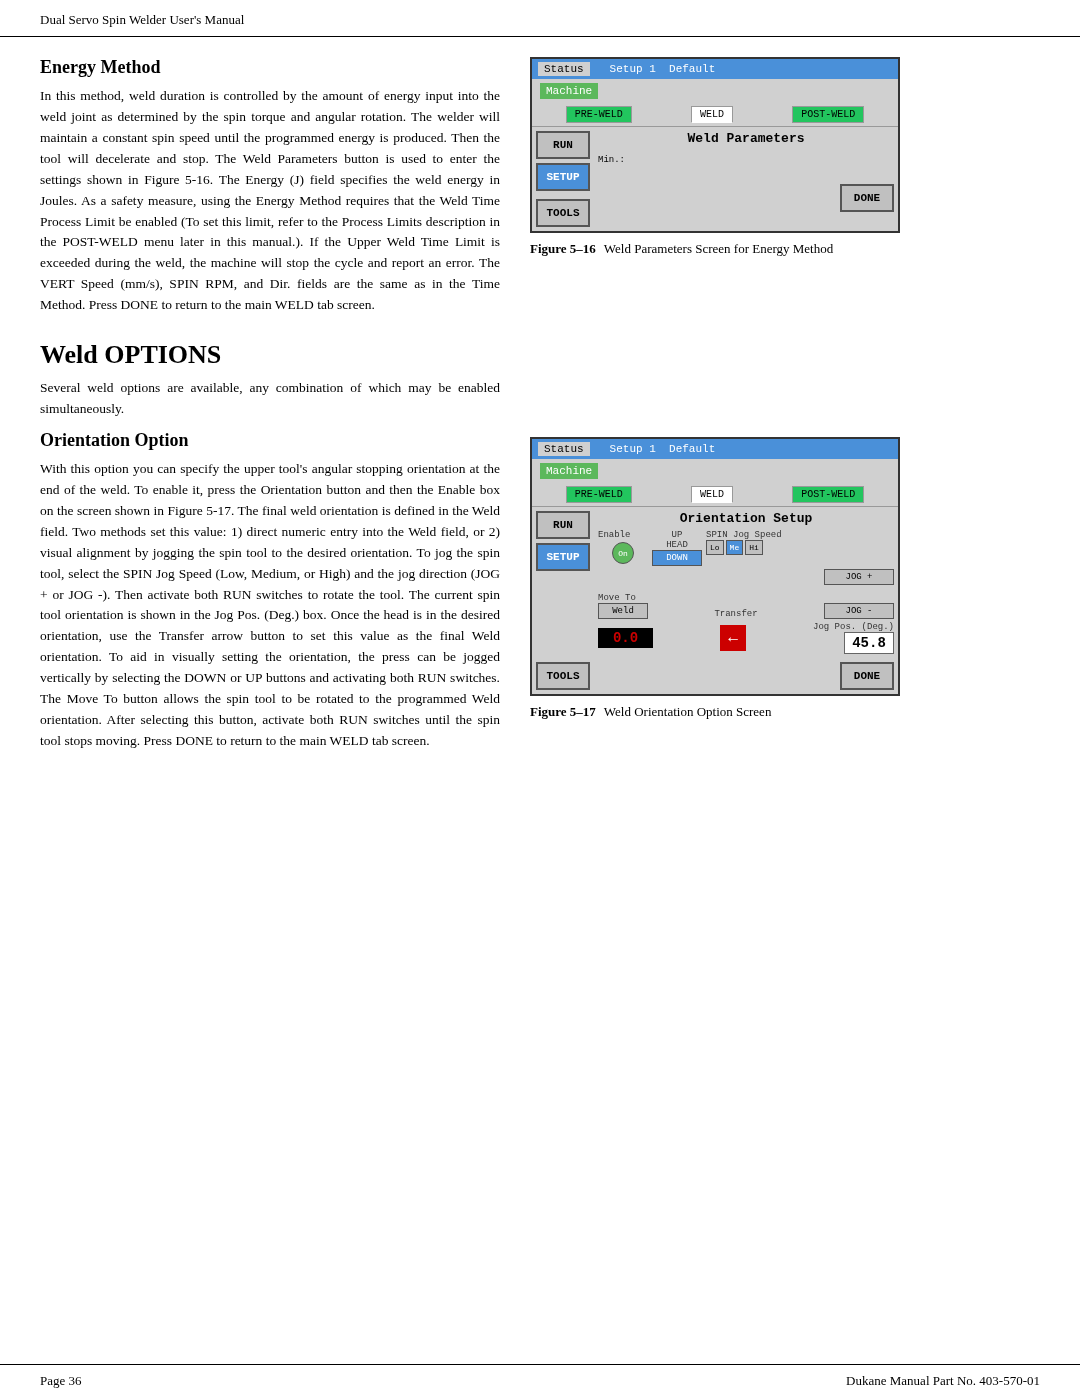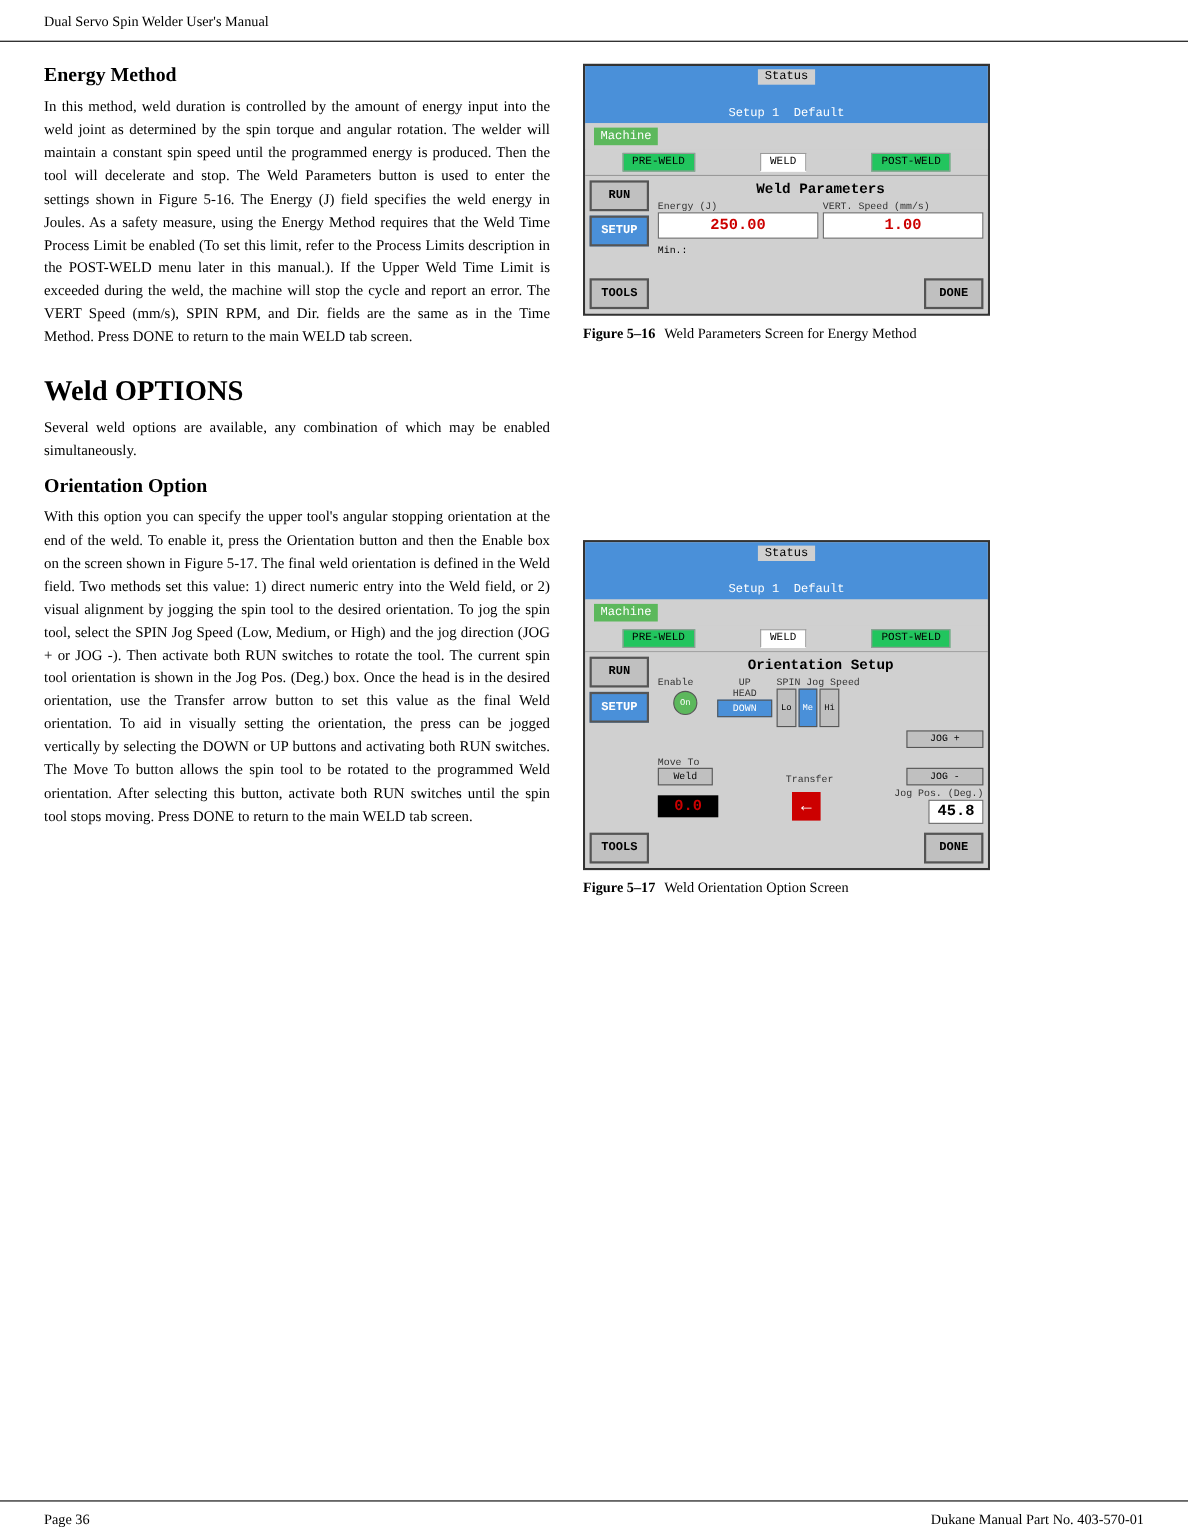--- a/index.html
+++ b/index.html
@@ -102,21 +102,20 @@
     }
 
     .screen-top-bar {
       background: #4a90d9;
       color: #fff;
       display: flex;
       align-items: center;
       padding: 3px 6px;
       font-size: 12px;
       gap: 20px;
-      flex-direction: column;
     }
     .screen-top-bar .status-label {
       background: #d0d0d0;
       color: #000;
       padding: 1px 6px;
       font-size: 11px;
     }
     .screen-top-bar .setup-label {
       color: #fff;
       font-size: 11px;
@@ -235,21 +234,21 @@
     }
 
     .spin-jog-group {
       display: flex;
       gap: 2px;
       align-items: center;
     }
     .spin-jog-btn {
       border: 1px solid #555;
       background: #c0c0c0;
-      padding: 12px 3px;
+      padding: 2px 3px;
       font-size: 8px;
       font-family: 'Courier New', monospace;
       cursor: pointer;
     }
     .spin-jog-btn.active {
       background: #4a90d9;
       color: #fff;
     }
 
     .arrow-btn {
@@ -342,30 +341,20 @@
           <button class="screen-btn run">RUN</button>
           <button class="screen-btn setup">SETUP</button>
           <div style="flex:1;"></div>
           <button class="screen-btn tools">TOOLS</button>
         </div>
 
         <div class="screen-main">
 
           <div class="screen-section-title">Weld Parameters</div>
 
-          <div style="display:flex; gap:4px; margin-bottom:2px;">
-            <div style="flex:1;">
-              <div class="field-label">Energy (J)</div>
-              <div class="field-value red">250.00</div>
-            </div>
-            <div style="flex:1;">
-              <div class="field-label">VERT. Speed (mm/s)</div>
-              <div class="field-value dark-red">1.00</div>
-            </div>
-          </div>
 
           <div style="display:flex; gap:4px; margin-bottom:14px; align-items:flex-end;">
             <div style="flex:1;">
               <span class="min-label">Min.:</span>
             </div>
           </div>
 
 
           <div style="display:flex; justify-content:flex-end; padding-top:4px;">
             <button class="screen-btn done-btn">DONE</button>

